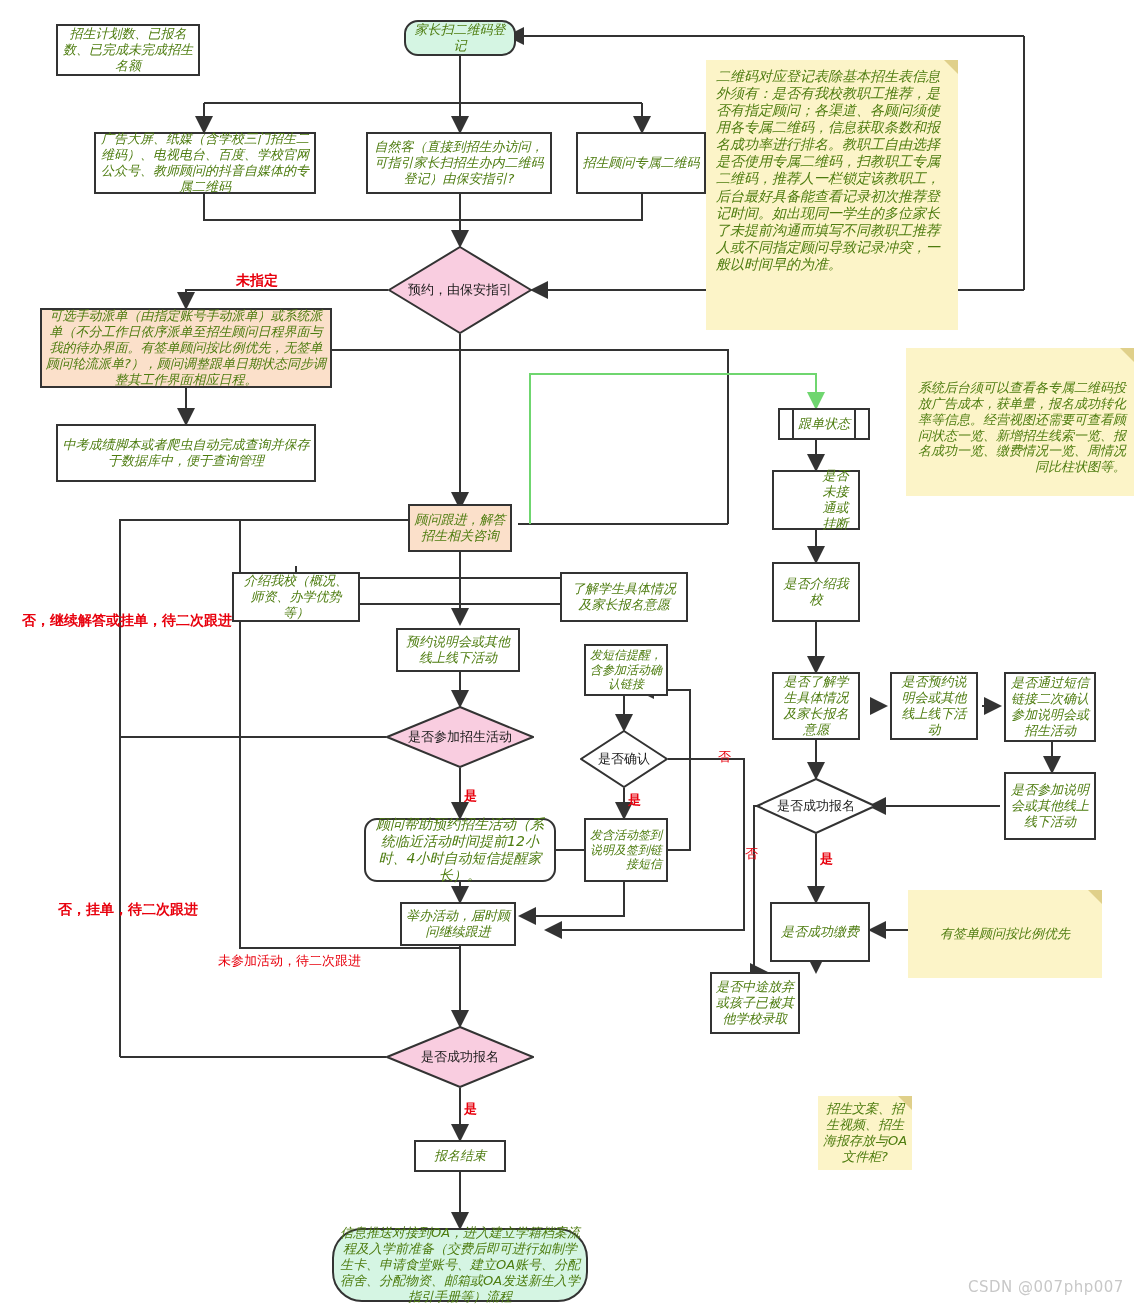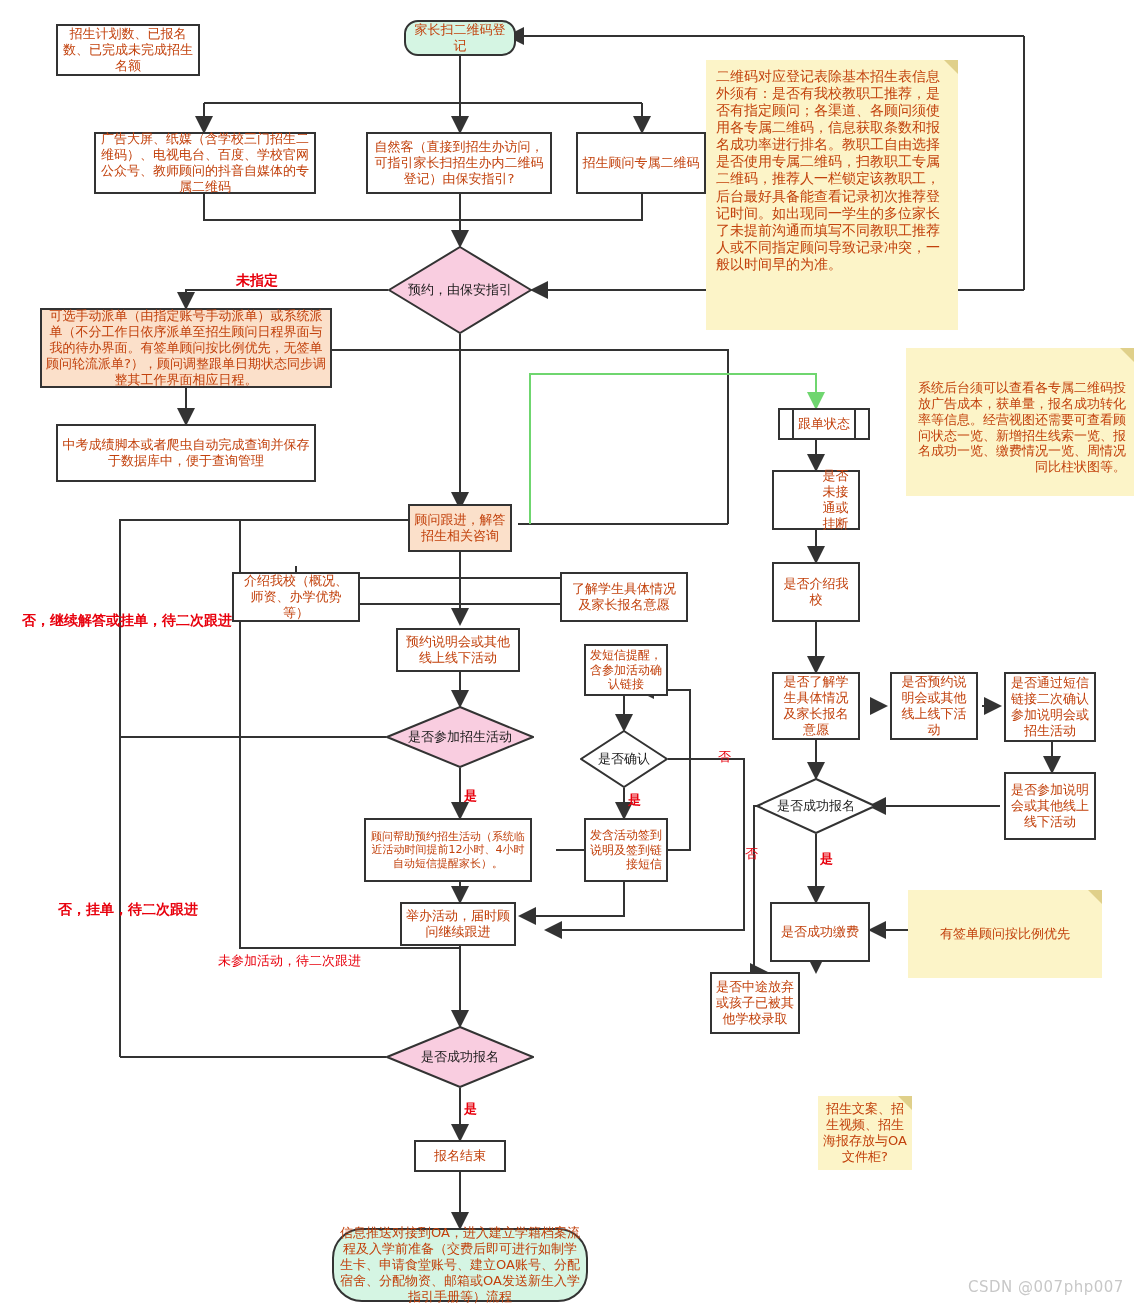--- a/index.html
+++ b/index.html
@@ -1,20 +1,20 @@
 <!DOCTYPE html>
 <html><head>
 <meta charset="utf-8">
 <title>招生流程图</title>
 <style>
   html,body{margin:0;padding:0;background:#ffffff;}
   body{font-family:"DejaVu Sans","Liberation Sans",sans-serif;}
   #canvas{position:relative;width:1146px;height:1310px;background:#fff;overflow:hidden;}
   svg.edges{position:absolute;left:0;top:0;width:1146px;height:1310px;pointer-events:none;}
-  .node{position:absolute;box-sizing:border-box;display:flex;align-items:center;justify-content:center;text-align:center;color:#c2410c;}
+  .node{position:absolute;box-sizing:border-box;display:flex;align-items:center;justify-content:center;text-align:center;color:#4d7c0f;font-style:italic;}
   .rect{background:#ffffff;border:2px solid #333333;}
   .proc{background:#fbe0ca;border:2px solid #333333;}
   .term{background:#d5f5e3;border:2px solid #333333;border-radius:14px;}
   .note{background:#fcf4c8;border:none;}
   .note .fold{position:absolute;right:0;top:0;width:0;height:0;border-left:14px solid transparent;border-top:14px solid #e0d08a;}
   .pre{background:#ffffff;border:2px solid #333333;}
   .pre .bar{position:absolute;top:-2px;bottom:-2px;width:2px;background:#333;}
   .txt{padding:2px 4px;line-height:1.22;white-space:pre-line;}
   .dmd{position:absolute;display:flex;align-items:center;justify-content:center;text-align:center;}
   .dmd .shape{position:absolute;left:0;top:0;width:100%;height:100%;}
@@ -192,21 +192,21 @@
     <span>发短信提醒，含参加活动确认链接</span>
   </div>
 
   <div class="dmd" style="left:580px;top:730px;width:88px;height:58px;font-size:13px;">
     <svg class="shape" viewBox="0 0 88 58" preserveAspectRatio="none">
       <polygon points="44,1 87,29 44,57 1,29" fill="#ffffff" stroke="#333" stroke-width="2"></polygon>
     </svg>
     <span class="lbl">是否确认</span>
   </div>
 
-  <div class="node rect txt" style="left:364px;top:818px;width:168px;height:64px;font-size:11px;">
+  <div class="node rect txt" style="left:364px;top:818px;width:192px;height:64px;font-size:14px;border-radius:13px;">
     <span>顾问帮助预约招生活动（系统临近活动时间提前12小时、4小时自动短信提醒家长）。</span>
   </div>
 
   <div class="node rect txt" style="left:584px;top:818px;width:84px;height:64px;font-size:12px;text-align:right;">
     <span>发含活动签到说明及签到链接短信</span>
   </div>
 
   <div class="node rect txt" style="left:400px;top:902px;width:116px;height:44px;font-size:13px;">
     <span>举办活动，届时顾问继续跟进</span>
   </div>

